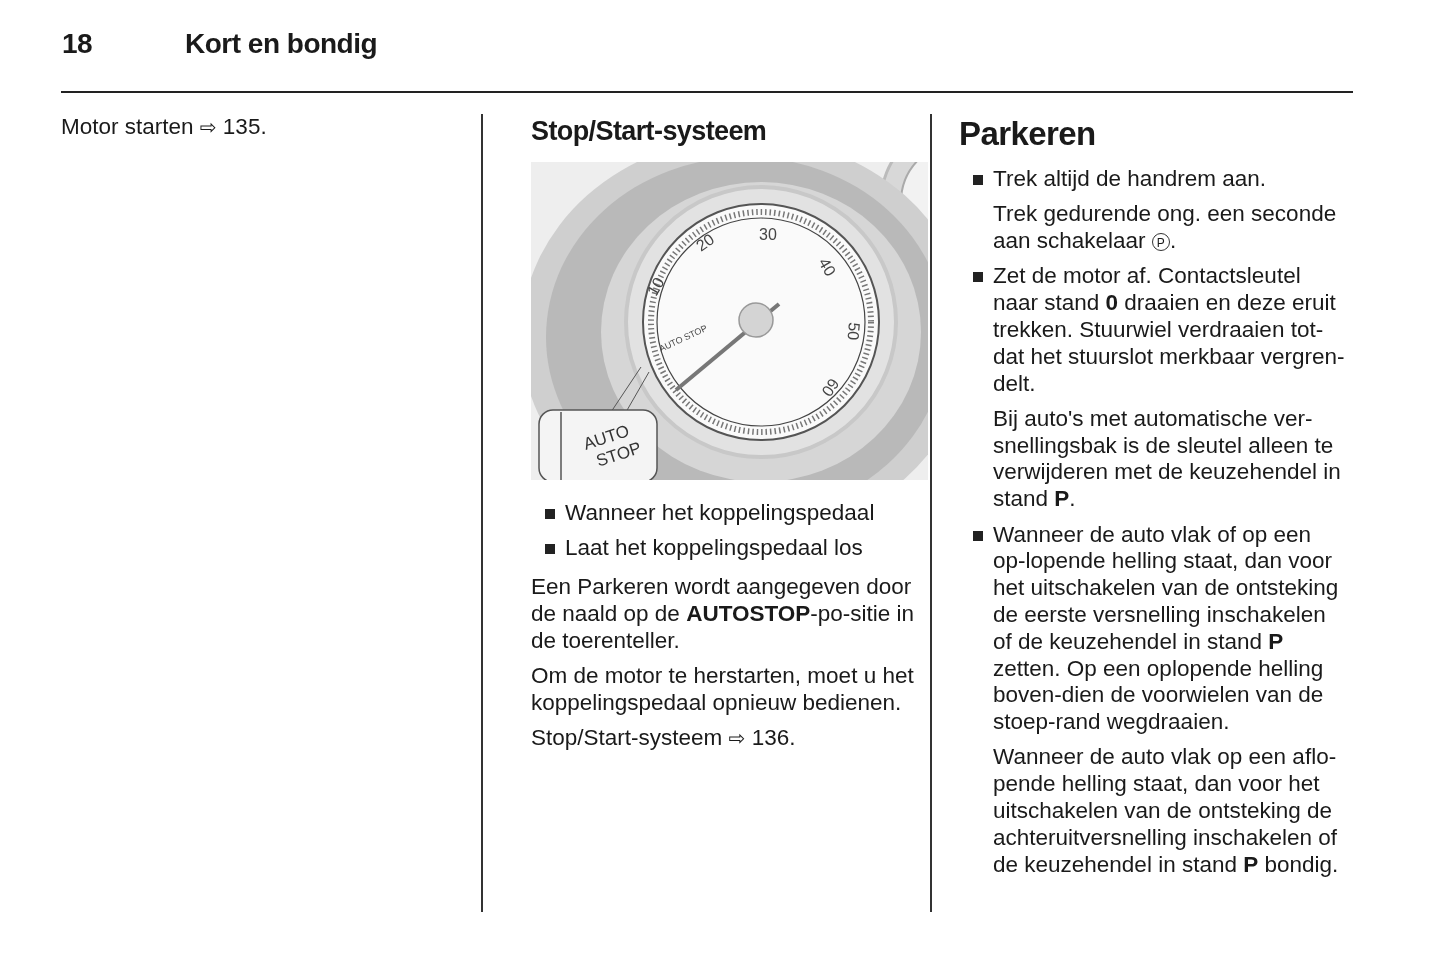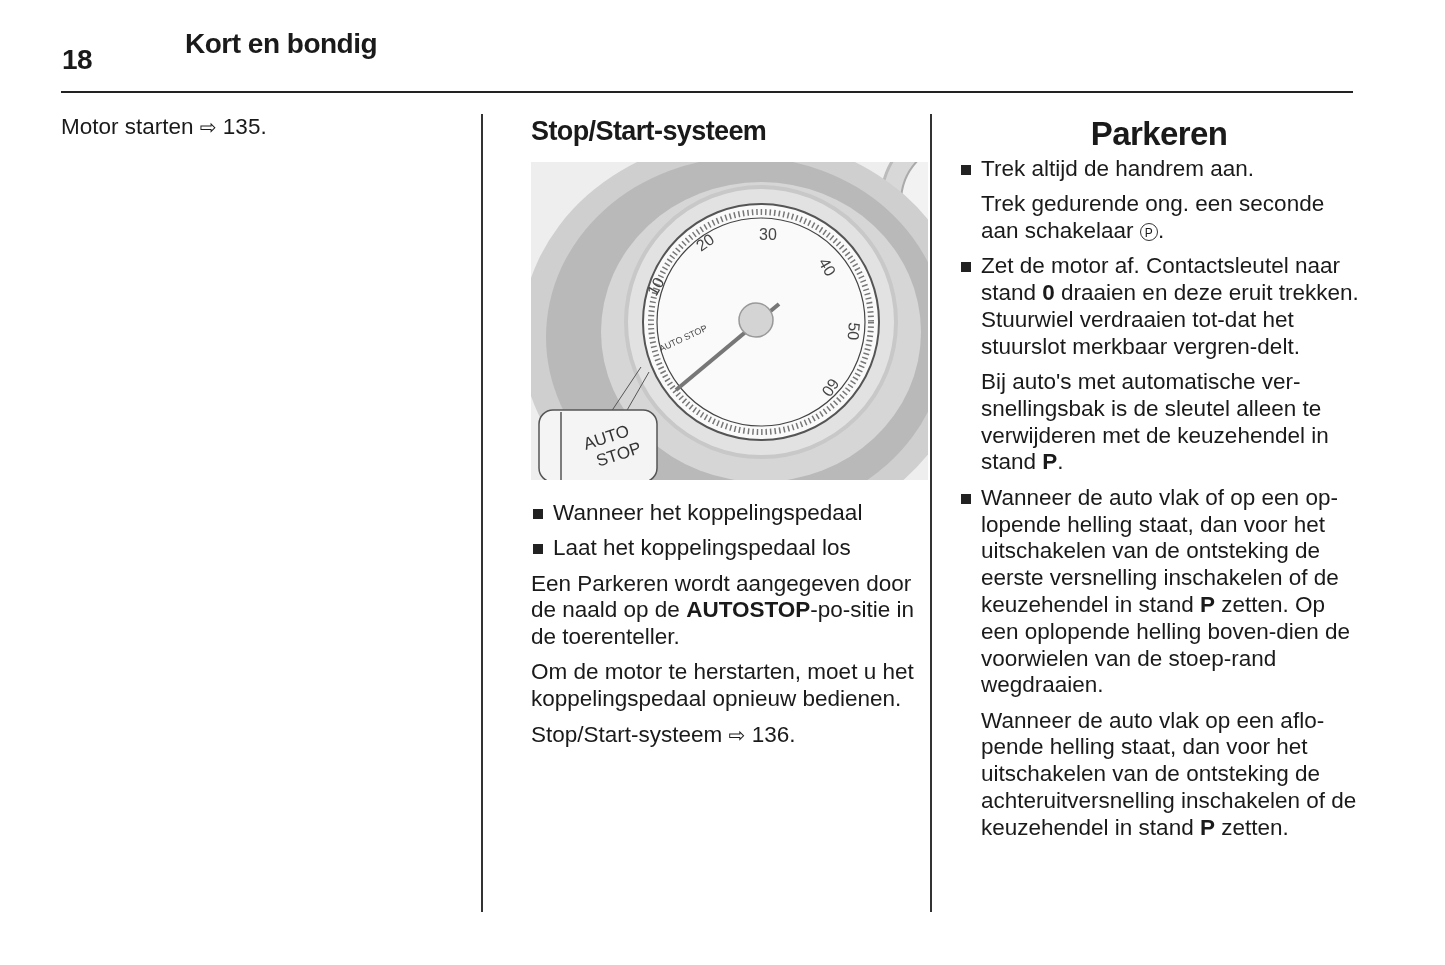--- a/index.html
+++ b/index.html
@@ -1,30 +1,30 @@
 <!DOCTYPE html>
 <html><head>
 <meta charset="utf-8">
 <style>
   html, body { margin:0; padding:0; background:#ffffff; }
   body { width:1445px; height:965px; position:relative; overflow:hidden;
          font-family:"Liberation Sans", sans-serif; color:#1a1a1a; }
-  .pagenum { position:absolute; left:62px; top:28px; font-size:28px; font-weight:bold; letter-spacing:-0.5px;margin-top:16px; }
+  .pagenum { position:absolute; left:62px; top:28px; font-size:28px; font-weight:bold; letter-spacing:-0.5px; }
   .chapter { position:absolute; left:177px; top:28px; font-size:28px; font-weight:bold; letter-spacing:-0.5px;margin-left:8px; }
   .rule { position:absolute; left:61px; top:91px; width:1292px; height:2px; background:#222; }
   .vline { position:absolute; width:2px; background:#333; top:114px; height:798px; }
   .col { position:absolute; top:114px; font-size:22.5px; line-height:26.8px; }
   .col1 { left:61px; width:400px; }
   .col2 { left:531px; width:400px; }
   .col3 { left:959px; width:400px; }
   p { margin:0 0 8.5px 0; }
   h2 { margin:0; font-weight:bold; letter-spacing:-0.6px; }
   .h2a { font-size:27px; line-height:34px; margin-bottom:14px; }
-  .h2b { font-size:33px; line-height:40px; margin-bottom:2px;text-align:center; }
-  ul { list-style:none; margin:0; padding:0; }
+  .h2b { font-size:33px; line-height:40px; margin-bottom:2px; }
+  ul { list-style:none; margin:12px; padding:0; }
   li { position:relative; padding-left:22px; margin-bottom:8.5px; }
   li .bullet { position:absolute; left:2px; top:9px; width:10px; height:10px; background:#222; }
   .arrow { display:inline-block; font-size:20px; }
   .figure { width:397px; height:318px; margin-bottom:20px; background:#eeeeee; }
   .pcircle { display:inline-block; width:18px; height:18px; border:1.5px solid #333; border-radius:50%;
              font-size:12px; line-height:18px; text-align:center; vertical-align:1px; box-sizing:border-box; }
 </style>
 </head>
 <body>
 
@@ -104,16 +104,16 @@
       <p><span>Trek gedurende ong. een seconde aan schakelaar</span> <span class="pcircle">P</span><span>.</span></p>
     </li>
     <li>
       <span class="bullet"></span>
       <p><span>Zet de motor af. Contactsleutel naar stand </span><b>0</b><span> draaien en deze eruit trekken. Stuurwiel verdraaien tot-dat het stuurslot merkbaar vergren-delt.</span></p>
       <p><span>Bij auto's met automatische ver-snellingsbak is de sleutel alleen te verwijderen met de keuzehendel in stand </span><b>P</b><span>.</span></p>
     </li>
     <li>
       <span class="bullet"></span>
       <p><span>Wanneer de auto vlak of op een op-lopende helling staat, dan voor het uitschakelen van de ontsteking de eerste versnelling inschakelen of de keuzehendel in stand </span><b>P</b><span> zetten. Op een oplopende helling boven-dien de voorwielen van de stoep-rand wegdraaien.</span></p>
-      <p><span>Wanneer de auto vlak op een aflo-pende helling staat, dan voor het uitschakelen van de ontsteking de achteruitversnelling inschakelen of de keuzehendel in stand </span><b>P</b><span> zetten.</span></p>
+      <p><span>Wanneer de auto vlak op een aflo-pende helling staat, dan voor het uitschakelen van de ontsteking de achteruitversnelling inschakelen of de keuzehendel in stand </span><b>P</b><span> bondig.</span></p>
     </li>
   </ul>
 </div>
 
 </body></html>

